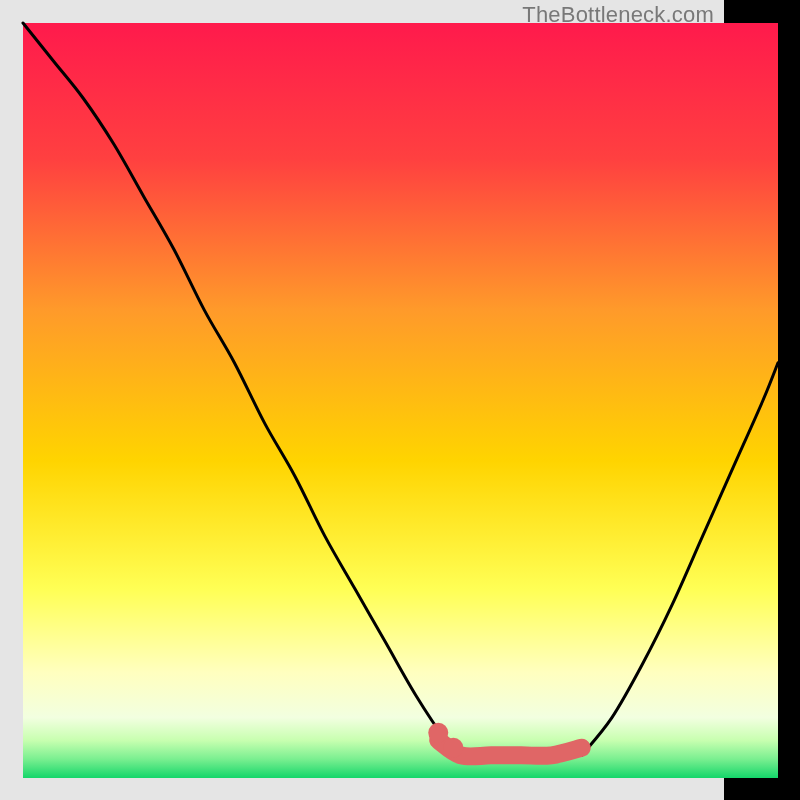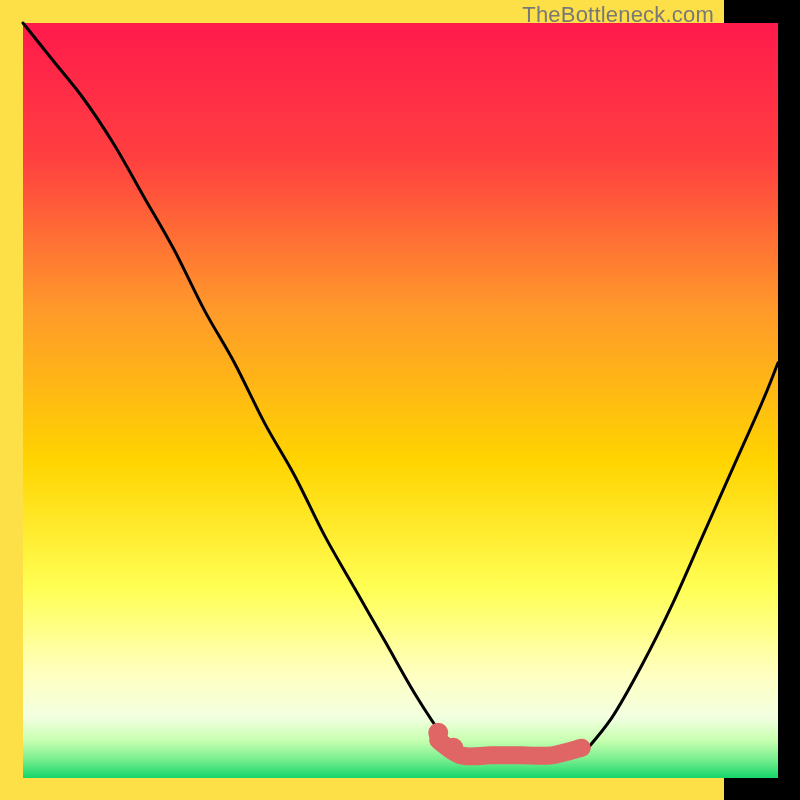--- a/index.html
+++ b/index.html
@@ -10,21 +10,21 @@
     background: #000;
     overflow: hidden;
     font-family: Arial, Helvetica, sans-serif;
   }
   .frame {
     position: absolute;
     left: 0;
     top: 0;
     width: 724px;
     height: 800px;
-    background: #fde047;
+    background: #e5e5e5;
   }
   .plot {
     position: absolute;
     left: 23px;
     top: 23px;
     width: 755px;
     height: 755px;
     
   }
   .watermark {

